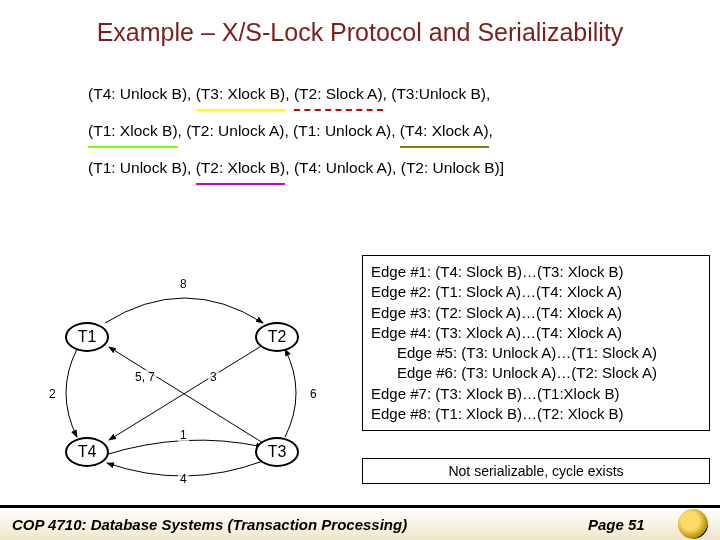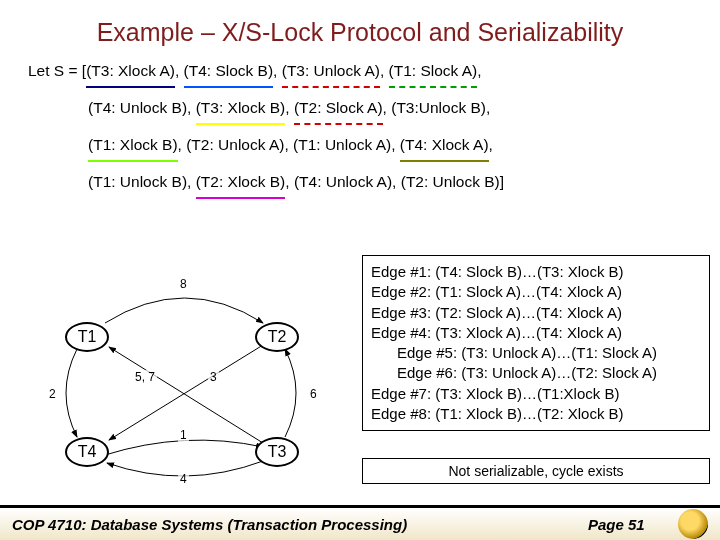--- a/index.html
+++ b/index.html
@@ -41,21 +41,21 @@
     border-bottom: 2px dashed;
     display: inline-block;
     padding-bottom: 0px;
   }
   .c-blue2 { border-color: #0055ff; }
   .c-red { border-color: #d40000; }
   .c-green { border-color: #00a000; }
   .c-lime { border-color: #7cff00; }
   .c-magenta { border-color: #d400d4; }
   .c-olive { border-color: #808000; text-align: center; }
-  .c-yellow { border-color: #ffff00; }
+  .c-yellow { border-color: #ffff00; margin-top: 23px; }
   .c-navy { border-color: #000080; }
 
   .graph-area {
     position: absolute;
     left: 25px;
     top: 265px;
     width: 320px;
     height: 220px;
   }
   .node {
@@ -132,23 +132,20 @@
     background: radial-gradient(circle at 40% 40%, #ffd966 35%, #b38600 70%, #000 72%);
     border-radius: 50%;
   }
 </style>
 </head>
 <body>
 
 <div class="title">Example – X/S-Lock Protocol and Serializability</div>
 
 <div class="schedule">
-  <div class="sched-line">
-    <span>Let S = [</span><span class="underline-solid c-navy">(T3: Xlock A)</span><span>, </span><span class="underline-solid c-blue2">(T4: Slock B)</span><span>, </span><span class="underline-dash c-red">(T3: Unlock A)</span><span>, </span><span class="underline-dash c-green">(T1: Slock A)</span><span>,</span>
-  </div>
   <div class="sched-line indent">
     <span>(T4: Unlock B)</span><span>, </span><span class="underline-solid c-yellow">(T3: Xlock B)</span><span>, </span><span class="underline-dash c-red">(T2: Slock A)</span><span>, </span><span>(T3:Unlock B)</span><span>,</span>
   </div>
   <div class="sched-line indent">
     <span class="underline-solid c-lime">(T1: Xlock B)</span><span>, </span><span>(T2: Unlock A)</span><span>, </span><span>(T1: Unlock A)</span><span>, </span><span class="underline-solid c-olive">(T4: Xlock A)</span><span>,</span>
   </div>
   <div class="sched-line indent">
     <span>(T1: Unlock B)</span><span>, </span><span class="underline-solid c-magenta">(T2: Xlock B)</span><span>, </span><span>(T4: Unlock A)</span><span>, </span><span>(T2: Unlock B)</span><span>]</span>
   </div>
 </div>

